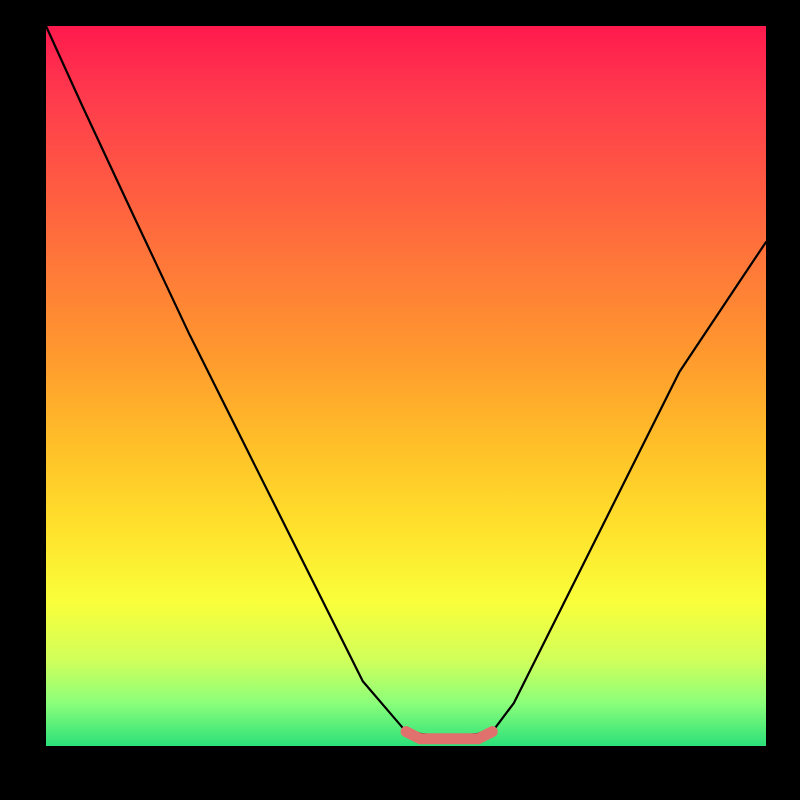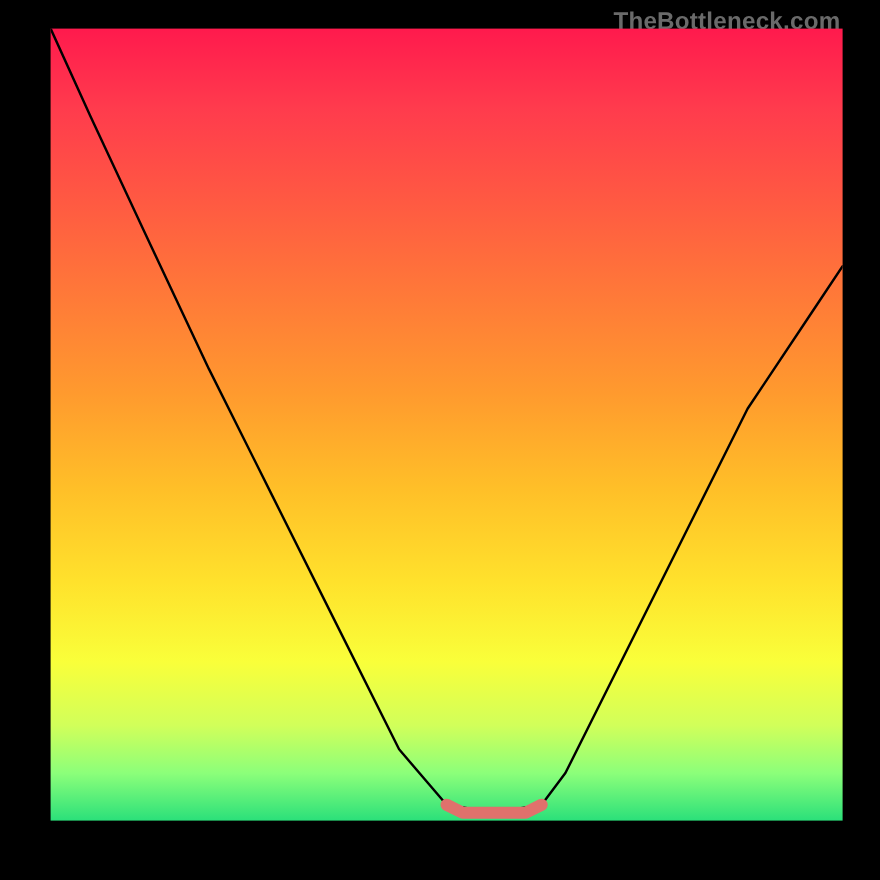--- a/index.html
+++ b/index.html
@@ -54,21 +54,20 @@
     top: 0;
     width: 720px;
     height: 720px;
   }
 </style>
 </head>
 <body>
 
 <div class="chart-container">
 
-  <div class="watermark">TheBottleneck.com</div>
 
   <div class="plot-area">
     <svg class="curve" viewBox="0 0 720 720" preserveAspectRatio="none">
       <path id="main-curve" fill="none" stroke="#000000" stroke-width="2.2" stroke-linecap="round" stroke-linejoin="round" d="M0.0 0.0 L36.0 79.2 L86.4 187.2 L144.0 309.6 L201.6 424.8 L259.2 540.0 L316.8 655.2 L360.0 705.6 L381.6 709.2 L403.2 709.2 L424.8 709.2 L446.4 705.6 L468.0 676.8 L518.4 576.0 L576.0 460.8 L633.6 345.6 L691.2 259.2 L720.0 216.0"></path>
       <path id="marker-curve" fill="none" stroke="#e0716c" stroke-width="11" stroke-linecap="round" stroke-linejoin="round" d="M360.0 705.6 L374.4 712.8 L388.8 712.8 L403.2 712.8 L417.6 712.8 L432.0 712.8 L446.4 705.6"></path>
     </svg>
   </div>
 
 </div>
 

